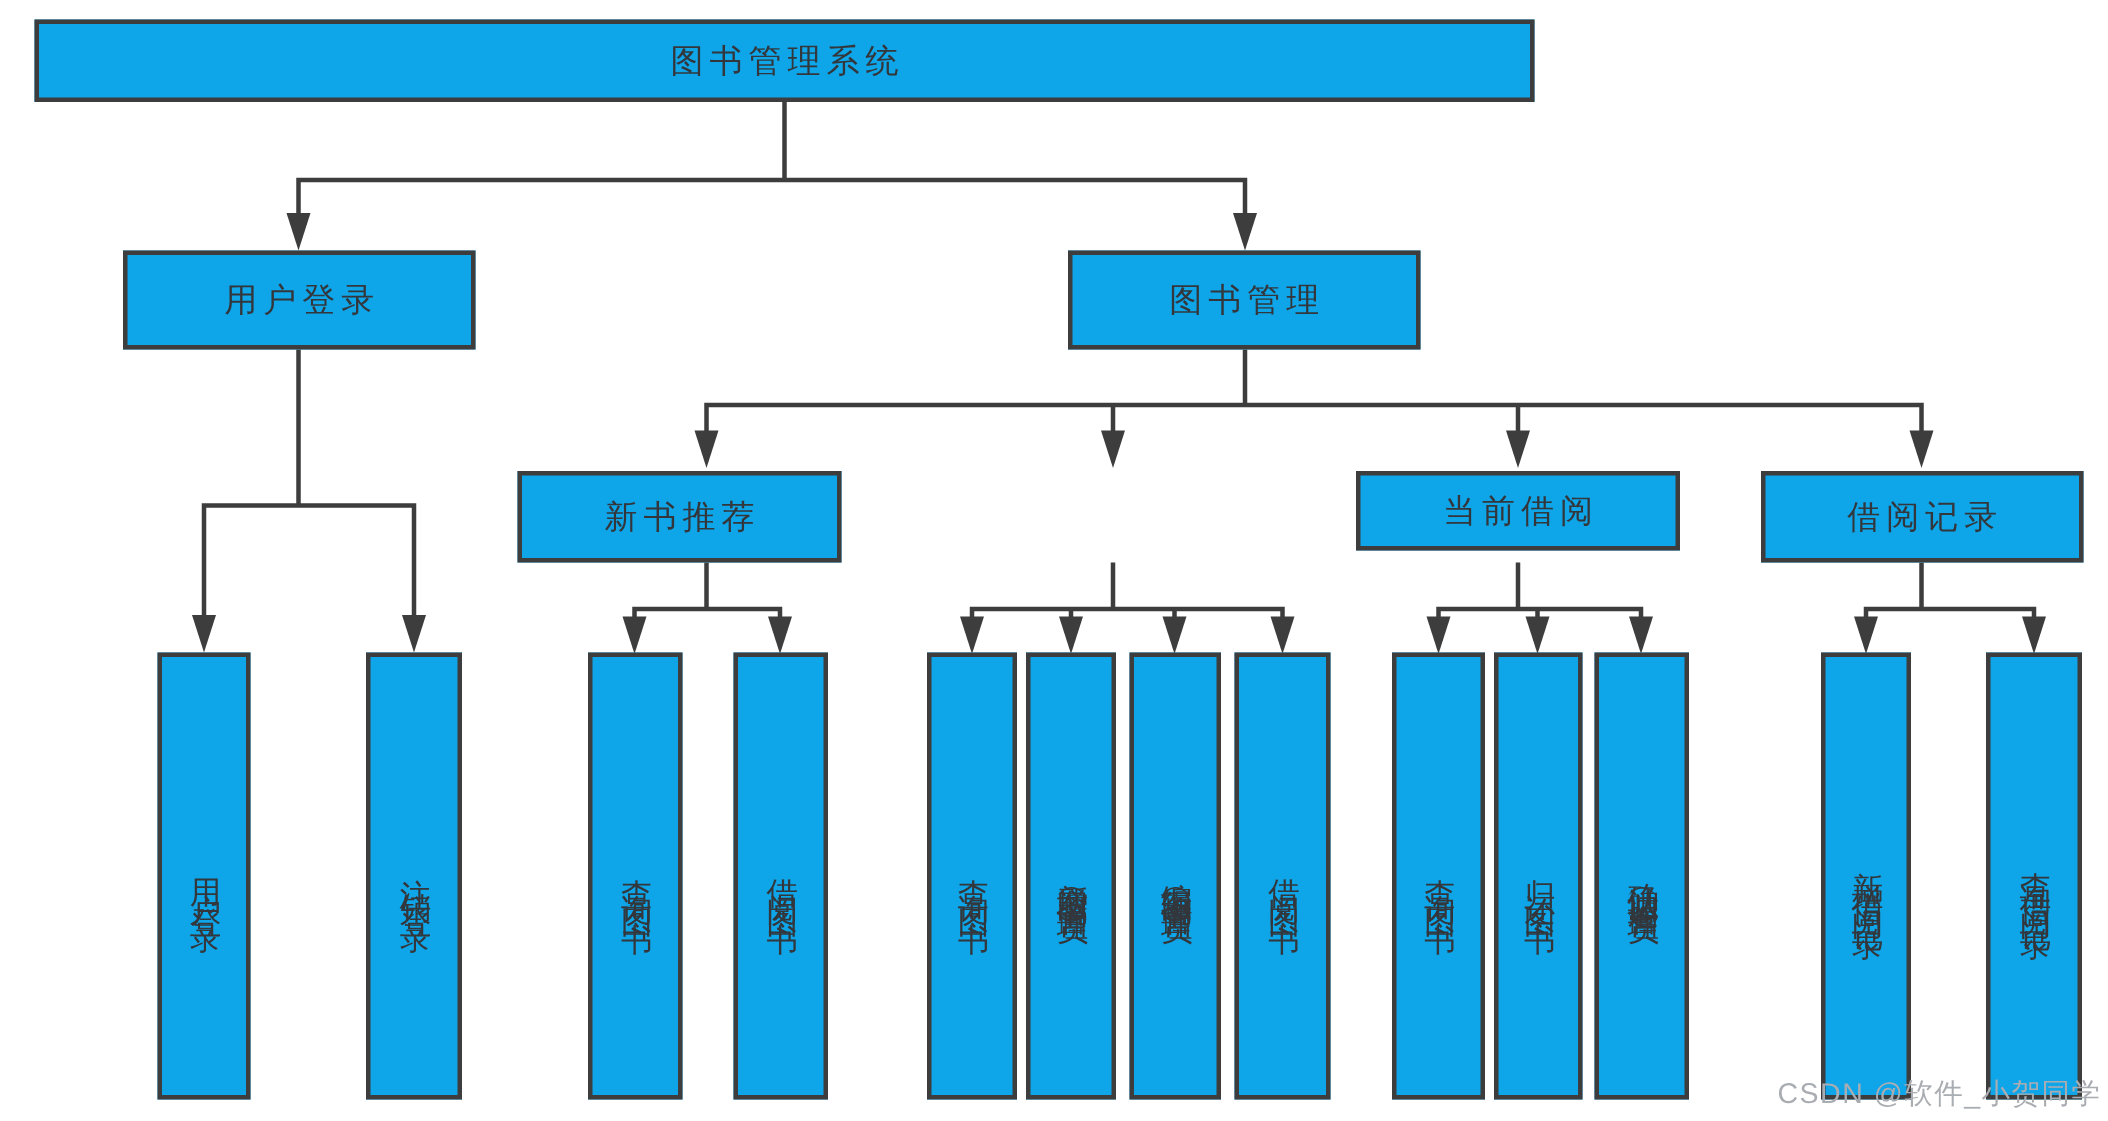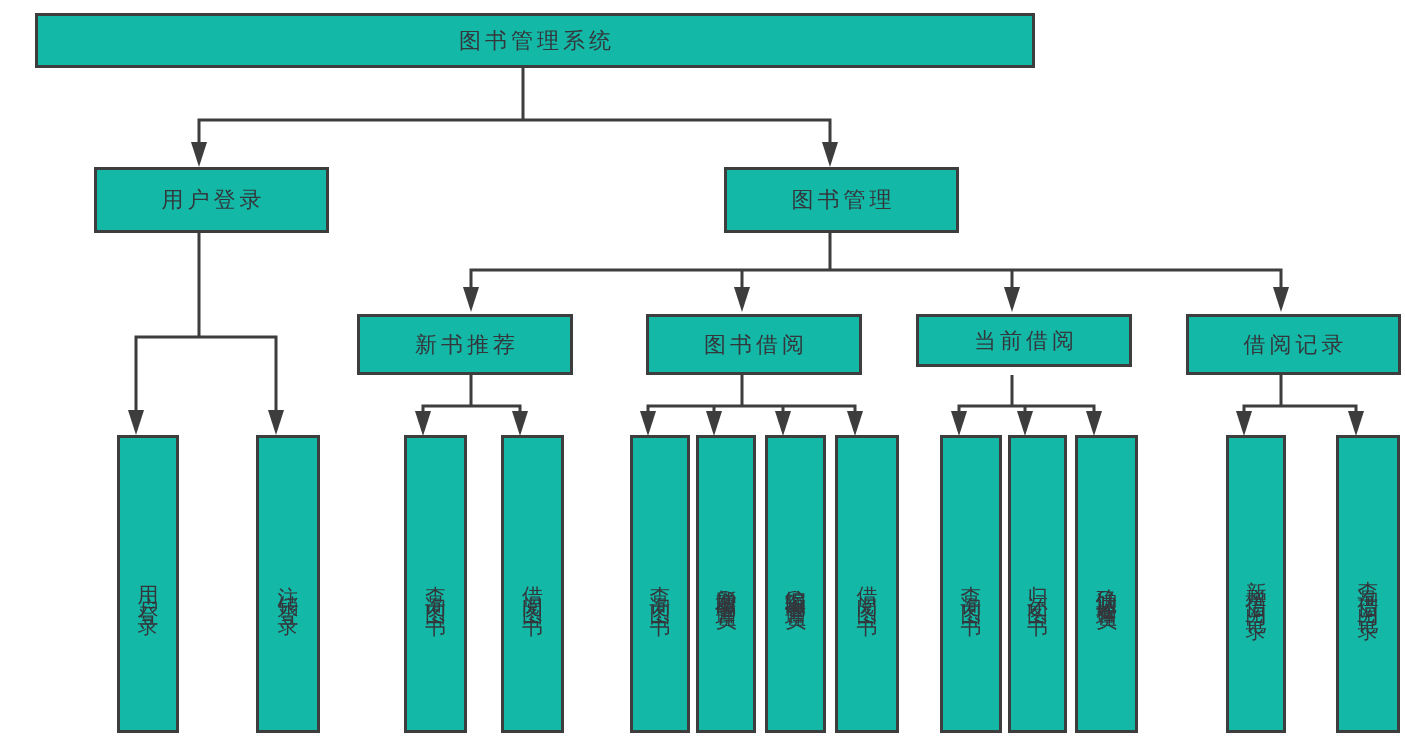--- a/index.html
+++ b/index.html
@@ -8,29 +8,28 @@
     background:#ffffff;
     font-family:"Liberation Sans",sans-serif;
     color:#33373c;
     position:relative;
     overflow:hidden;
   }
   .stage{position:absolute;inset:0;}
   svg.connectors{position:absolute;left:0;top:0;z-index:1;}
   .node{
     position:absolute;
-    background:#14b8a6;
+    background:#0ea5e9;
     border:3px solid #3d3d3d;
     box-sizing:border-box;
     display:flex;align-items:center;justify-content:center;
     font-size:22px;
     letter-spacing:4px;text-indent:4px;
     z-index:2;
     white-space:nowrap;
-    margin-left:12px;
   }
   .leaf{
     writing-mode:vertical-rl;
     text-orientation:mixed;
     font-size:21px;
     letter-spacing:10px;text-indent:10px;
     white-space:nowrap;
   }
   .leaf.mid{letter-spacing:8px;text-indent:8px;}
   .leaf.long{letter-spacing:3px;text-indent:3px;}
@@ -88,21 +87,20 @@
       <polygon points="1348,411 1364,411 1356,436"></polygon>
     </g>
   </svg>
 
   <div class="node" style="left:23px;top:13px;width:1000px;height:55px;">图书管理系统</div>
 
   <div class="node" style="left:82px;top:167px;width:235px;height:66px;">用户登录</div>
   <div class="node" style="left:712px;top:167px;width:235px;height:66px;">图书管理</div>
 
   <div class="node" style="left:345px;top:314px;width:216px;height:61px;">新书推荐</div>
-  <div class="node" style="left:634px;top:314px;width:216px;height:61px;">图书借阅</div>
   <div class="node" style="left:904px;top:314px;width:216px;height:53px;">当前借阅</div>
   <div class="node" style="left:1174px;top:314px;width:215px;height:61px;">借阅记录</div>
 
   <div class="node leaf" style="left:105px;top:435px;width:62px;height:298px;">用户登录</div>
   <div class="node leaf" style="left:244px;top:435px;width:64px;height:298px;">注销登录</div>
 
   <div class="node leaf" style="left:392px;top:435px;width:63px;height:298px;">查询图书</div>
   <div class="node leaf" style="left:489px;top:435px;width:63px;height:298px;">借阅图书</div>
 
   <div class="node leaf" style="left:618px;top:435px;width:60px;height:298px;">查询图书</div>
@@ -110,14 +108,15 @@
   <div class="node leaf long" style="left:753px;top:435px;width:61px;height:298px;">编辑图书（管理员）</div>
   <div class="node leaf" style="left:823px;top:435px;width:64px;height:298px;">借阅图书</div>
 
   <div class="node leaf" style="left:928px;top:435px;width:62px;height:298px;">查询图书</div>
   <div class="node leaf" style="left:996px;top:435px;width:59px;height:298px;">归还图书</div>
   <div class="node leaf long" style="left:1063px;top:435px;width:63px;height:298px;">确认归还（管理员）</div>
 
   <div class="node leaf mid" style="left:1214px;top:435px;width:60px;height:298px;">新增借阅记录</div>
   <div class="node leaf mid" style="left:1324px;top:435px;width:64px;height:298px;">查询借阅记录</div>
 
+  <div class="watermark">CSDN @软件_小贺同学</div>
 
 </div>
 
 </body></html>

